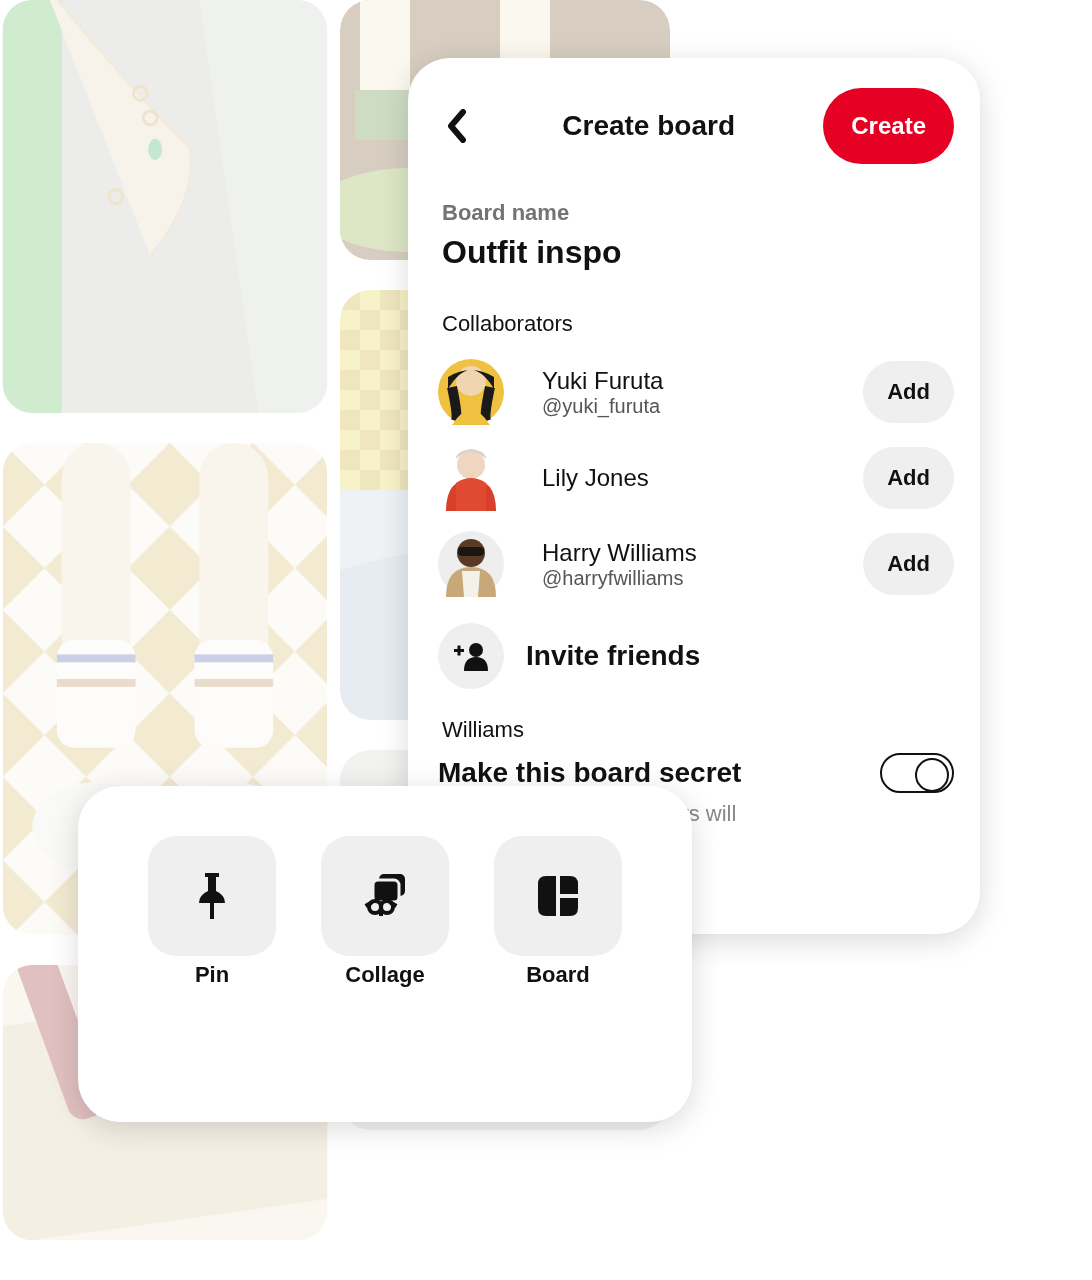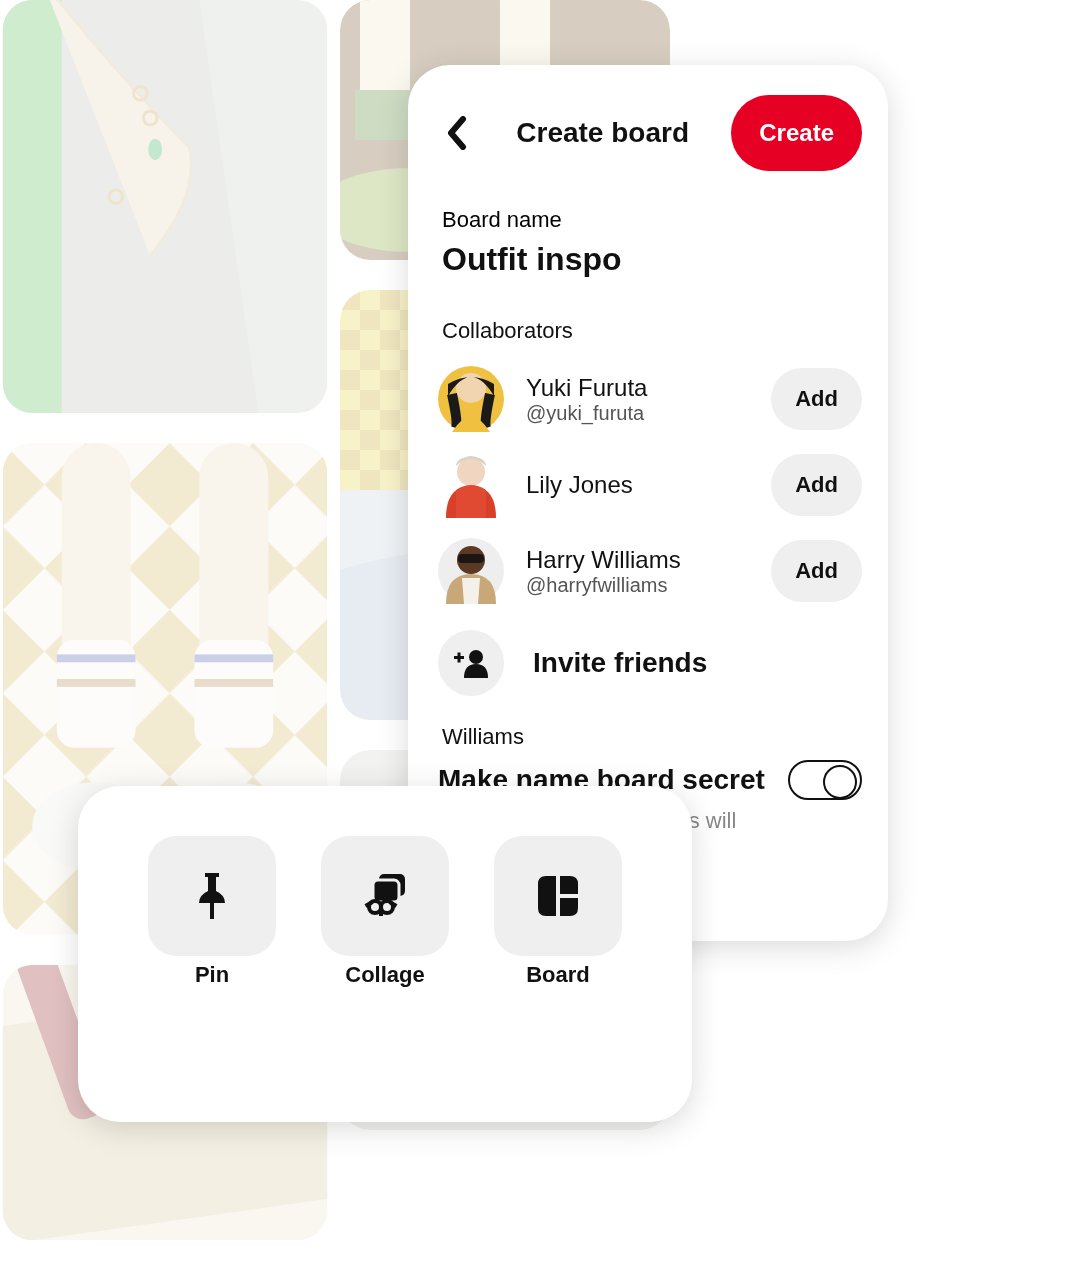--- a/index.html
+++ b/index.html
@@ -32,22 +32,22 @@
     left: 0; top: 0;
     width: 680px; height: 1240px;
     background: rgba(255,255,255,0.7);
     z-index: 2;
   }
 
   
   .panel {
     position: absolute;
     left: 408px;
-    top: 65px;
-    width: 480px;
+    top: 58px;
+    width: 572px;
     height: 876px;
     background: #fff;
     border-radius: 42px;
     box-shadow: 0 6px 30px rgba(0,0,0,0.15);
     padding: 30px 26px 0 30px;
     z-index: 4;
   }
   .panel-header {
     display: flex;
     align-items: center;
@@ -60,45 +60,45 @@
     background: #e60023;
     color: #fff;
     font-weight: 700;
     font-size: 24px;
     border-radius: 999px;
     padding: 24px 28px;
     border: none;
     cursor: pointer;
   }
 
-  .label { font-size: 22px; color: #000000; font-weight: 400; margin-bottom: 8px; margin-left: 4px; }
+  .label { font-size: 22px; color: #737373; font-weight: 700; margin-bottom: 8px; margin-left: 4px; }
   .board-name { font-size: 32px; font-weight: 700; margin-left: 4px; margin-bottom: 40px; }
 
   .collab-list { display:flex; flex-direction:column; }
-  .collab-row { display:flex; align-items:center; gap: 22px; padding: 10px 0; }
+  .collab-row { display:flex; align-items:center; gap: 38px; padding: 10px 0; }
   .avatar {
     width: 66px; height: 66px; border-radius: 50%;
     display:flex; align-items:center; justify-content:center;
     flex-shrink: 0;
   }
   .avatar svg { width: 66px; height: 66px; }
   .collab-info { flex: 1; }
   .collab-name { font-size: 24px; font-weight: 500; }
   .collab-handle { font-size: 20px; color: #555; }
   .add-btn {
     background: #efefef;
     border: none;
     border-radius: 999px;
     padding: 18px 24px;
     font-size: 22px;
     font-weight: 700;
     cursor: pointer;
     color: #111;
   }
-  .invite-row { display:flex; align-items:center; gap: 29px; padding: 16px 0 28px 0; }
+  .invite-row { display:flex; align-items:center; gap: 22px; padding: 16px 0 28px 0; }
   .invite-chip {
     width: 66px; height: 66px; border-radius: 50%;
     background: #efefef;
     display:flex; align-items:center; justify-content:center;
   }
   .invite-text { font-size: 28px; font-weight: 700; }
 
   .privacy-row { display:flex; align-items:center; justify-content:space-between; padding-top: 2px; }
   .privacy-title { font-size: 28px; font-weight: 700; }
   .toggle {
@@ -333,21 +333,21 @@
           <rect x="0" y="8" width="10" height="3" fill="#111"></rect>
           <rect x="3.5" y="4.5" width="3" height="10" fill="#111"></rect>
         </svg>
       </div>
       <div class="invite-text">Invite friends</div>
     </div>
   </div>
 
   <div class="privacy-section-label">Williams</div>
   <div class="privacy-row">
-    <div class="privacy-title">Make name board secret</div>
+    <div class="privacy-title">Make this board secret</div>
     <div class="toggle"></div>
   </div>
   <div class="privacy-sub">Only you and collaborators will</div>
 </div>
 
 <div class="popup">
   <div class="popup-row">
     <div class="popup-item">
       <div class="popup-tile">
         <svg width="34" height="46" viewBox="0 0 34 46">

